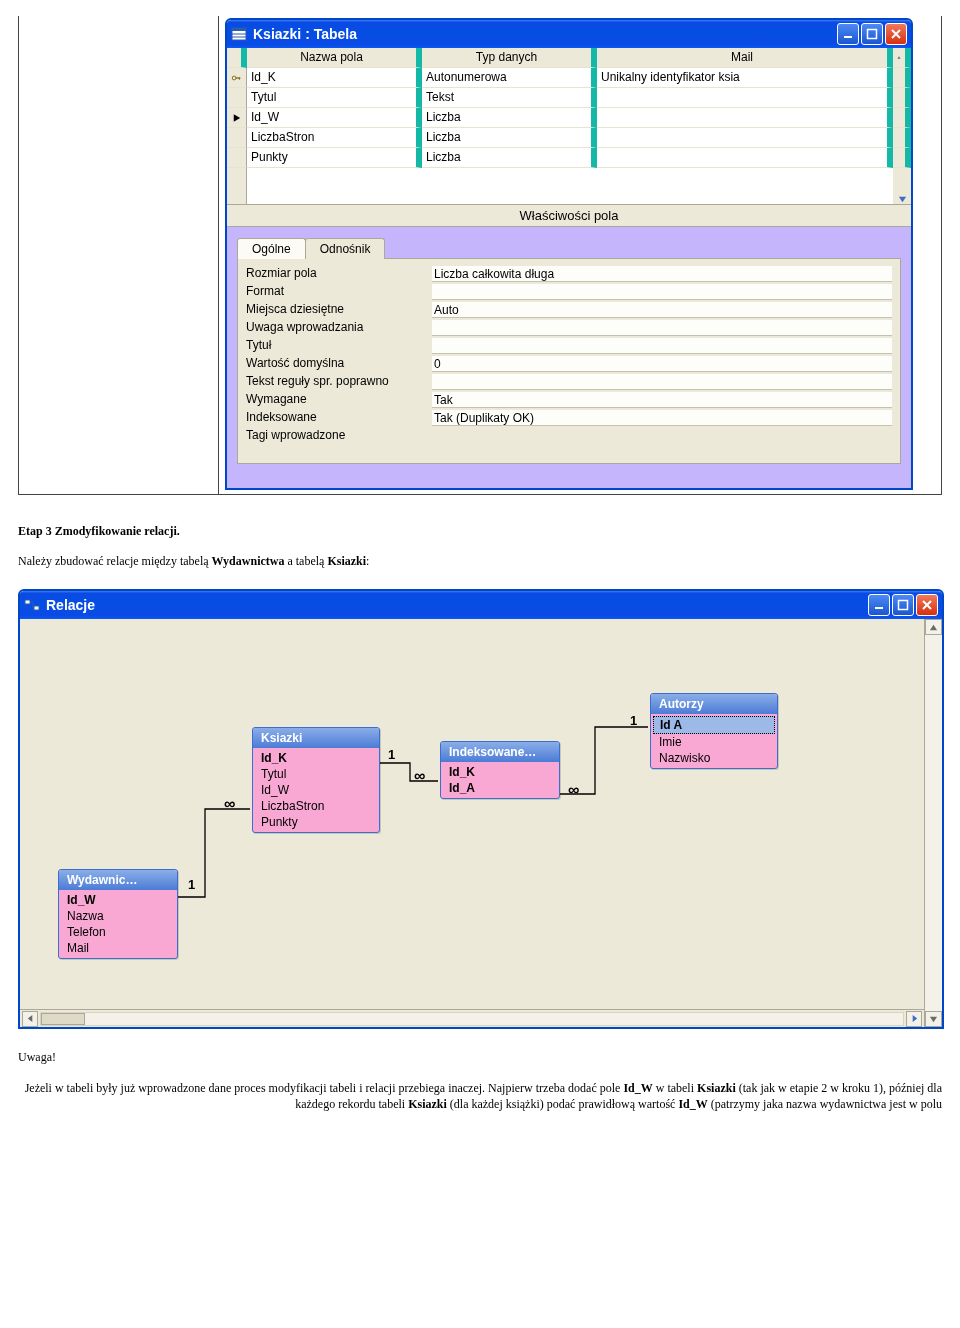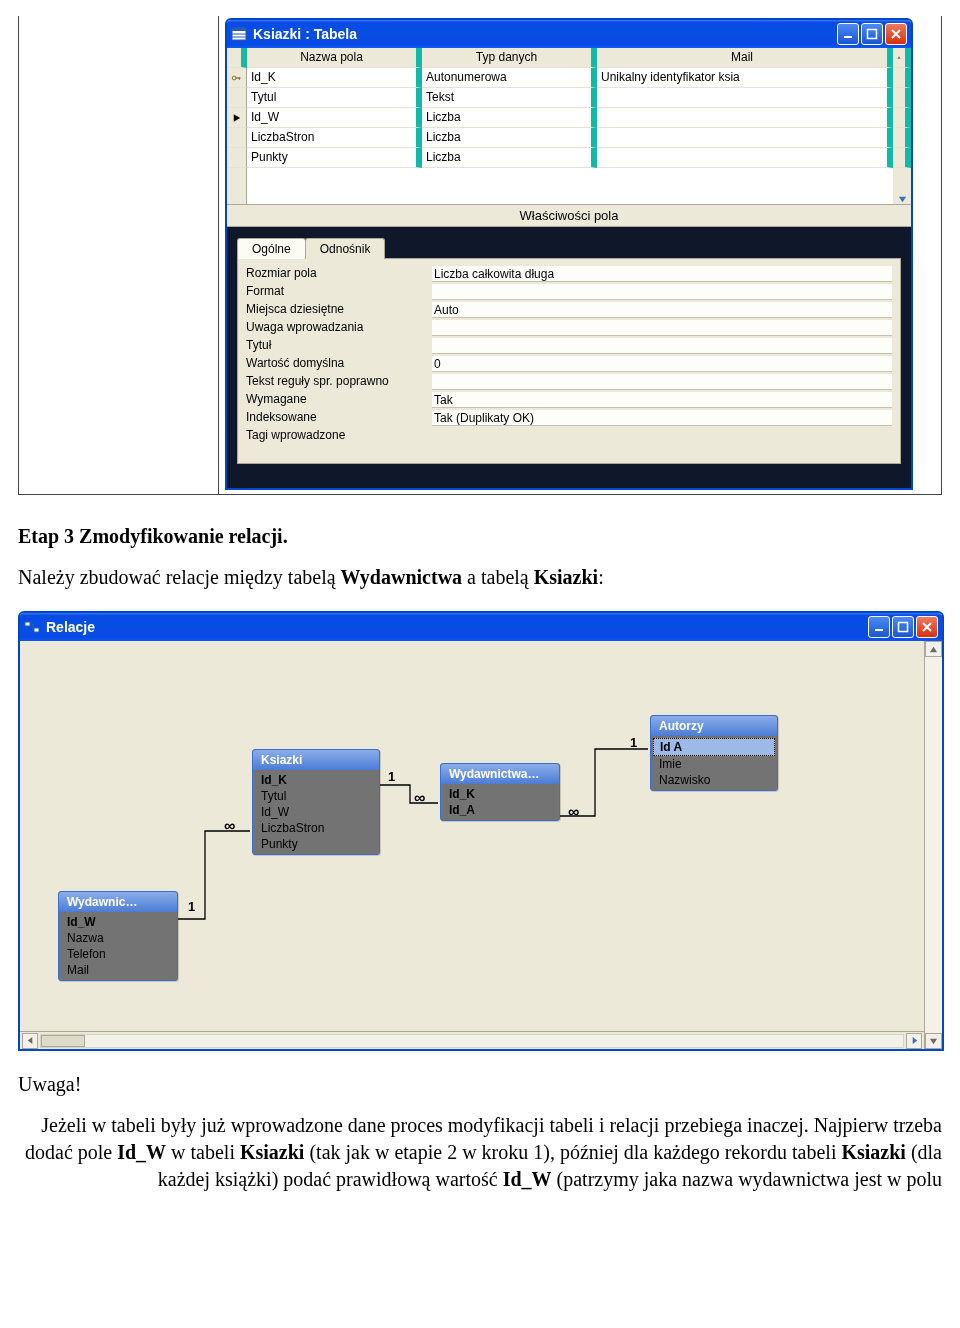--- a/index.html
+++ b/index.html
@@ -40,40 +40,40 @@
   .design-row { display:flex; background:#fff; }
   .design-row .col-sel { background:#ece9d8; border-right:1px solid #aca899;}
   .design-head > div { text-align:center; font-size:12px; }
   .section-label { text-align:center; padding: 3px 0; color:#000; background:#ece9d8; border-bottom:1px solid #aca899;}
   .blank-area { height: 36px; background:#fff; display:flex;}
   .blank-area .blank-sel { width:20px; background:#ece9d8; border-right:1px solid #aca899;}
   .blank-area .blank-rest { flex:1; }
   .blank-area .col-scroll { display:flex; align-items:flex-end; justify-content:center;}
 
   
-  .prop-panel { background:#0f172a; padding: 4px 10px 24px 10px; }
+  .prop-panel { background:#c4b5fd; padding: 4px 10px 24px 10px; }
   .prop-tabs-wrap { margin-top:6px; }
   .prop-tabs { display:flex; }
   .prop-tab { border:1px solid #aca899; border-bottom:none; background:#ece9d8; padding:3px 14px; font-size:12px; border-radius:3px 3px 0 0; margin-right:-1px; position:relative; top:1px; }
   .prop-tab.active { background:#fcfcf4; z-index:2; }
   .prop-body { border:1px solid #aca899; background:#ece9d8; padding: 6px 8px 18px 8px; border-top: 1px solid #aca899;}
   .prop-row { display:flex; font-size:12px; padding: 1px 0; }
   .prop-label { width: 186px; }
   .prop-val { flex:1; border-bottom:1px solid #c5c2b2; background:#fdfdfa; padding:0 2px; height:16px; line-height:16px;}
 
   
-  .body-text { font-family: "Times New Roman", serif; font-size: 20px; line-height: 1.35; margin-top: 28px; }
+  .body-text { font-family: "Times New Roman", serif; font-size: 12px; line-height: 1.35; margin-top: 28px; }
   .body-text p { margin: 0 0 14px 0; }
   .body-text .h { font-weight: bold; }
 
   
   .rel-window { margin-top: 20px; }
   .rel-canvas { position: relative; background: #ece9d8; height: 390px; overflow:hidden; }
   .rel-canvas svg.lines { position:absolute; left:0; top:0; width:100%; height:100%; pointer-events:none;}
-  .tbl { position:absolute; background:#737373; border:1px solid #3a6fcf; border-radius: 3px; box-shadow: 1px 1px 0 rgba(0,0,0,.15); font-size:12px; min-width:118px;}
+  .tbl { position:absolute; background:#f9a8d4; border:1px solid #3a6fcf; border-radius: 3px; box-shadow: 1px 1px 0 rgba(0,0,0,.15); font-size:12px; min-width:118px;}
   .tbl .tbl-title { background: linear-gradient(to bottom,#8baee8,#4b7cd6); color:#fff; font-weight:bold; padding:3px 8px; border-radius:3px 3px 0 0;}
   .tbl .tbl-fields { padding:2px 2px; }
   .tbl .tf { padding:1px 6px; }
   .tbl .tf.pk { font-weight:bold; }
   .tbl .tf.sel { background:#9db9e8; border:1px dotted #000; }
   .rel-label { position:absolute; font-size:13px; font-weight:bold; color:#000; }
   .infinity { font-size:16px; }
 
   
   .h-scroll { height:18px; background:#ece9d8; border-top:1px solid #aca899; display:flex; align-items:center; padding:0 2px; gap:2px;}
@@ -332,21 +332,21 @@
             <div class="tbl-fields">
               <div class="tf pk">Id_K</div>
               <div class="tf">Tytul</div>
               <div class="tf">Id_W</div>
               <div class="tf">LiczbaStron</div>
               <div class="tf">Punkty</div>
             </div>
           </div>
 
           <div class="tbl" style="left:420px; top:122px; width:120px;">
-            <div class="tbl-title">Wydawnictwa…</div>
+            <div class="tbl-title">Indeksowane…</div>
             <div class="tbl-fields">
               <div class="tf pk">Id_K</div>
               <div class="tf pk">Id_A</div>
             </div>
           </div>
 
           <div class="tbl" style="left:630px; top:74px; width:128px;">
             <div class="tbl-title">Autorzy</div>
             <div class="tbl-fields">
               <div class="tf pk sel">Id A</div>

